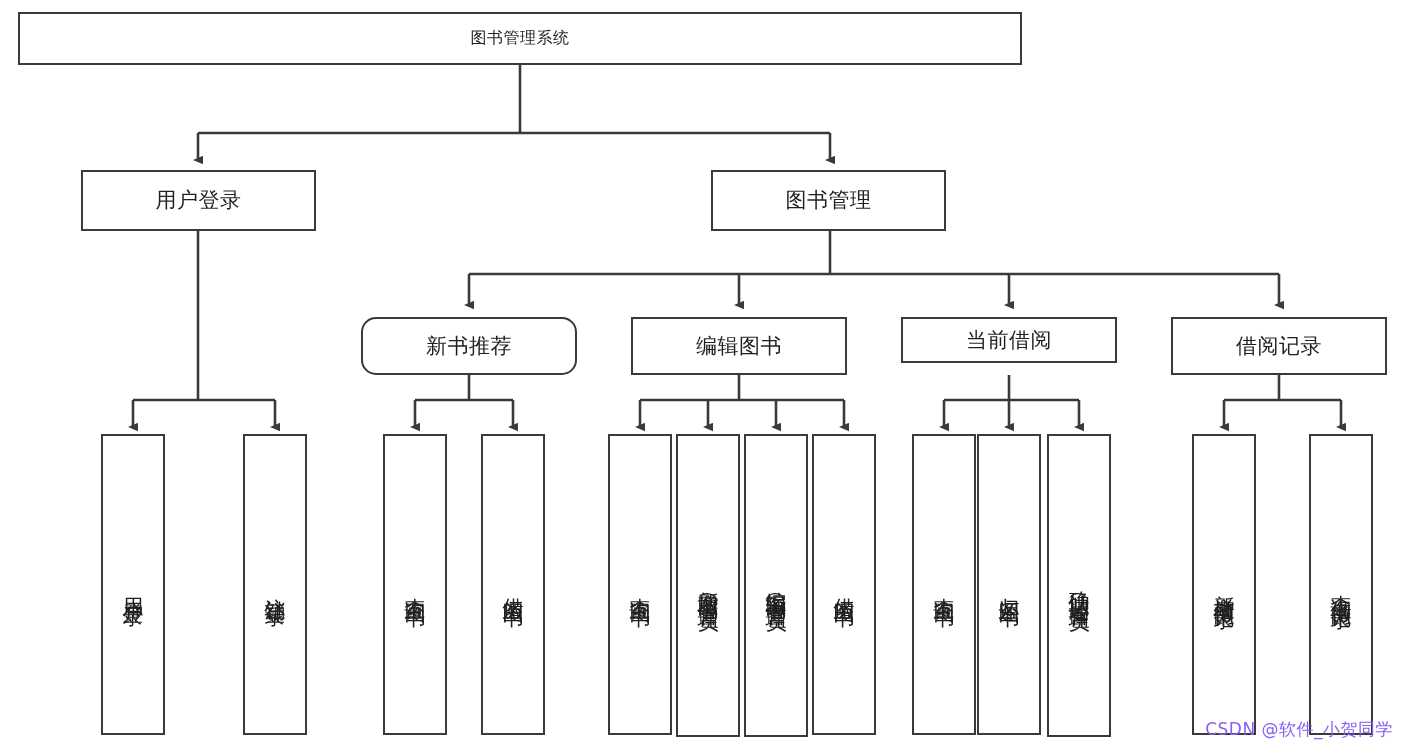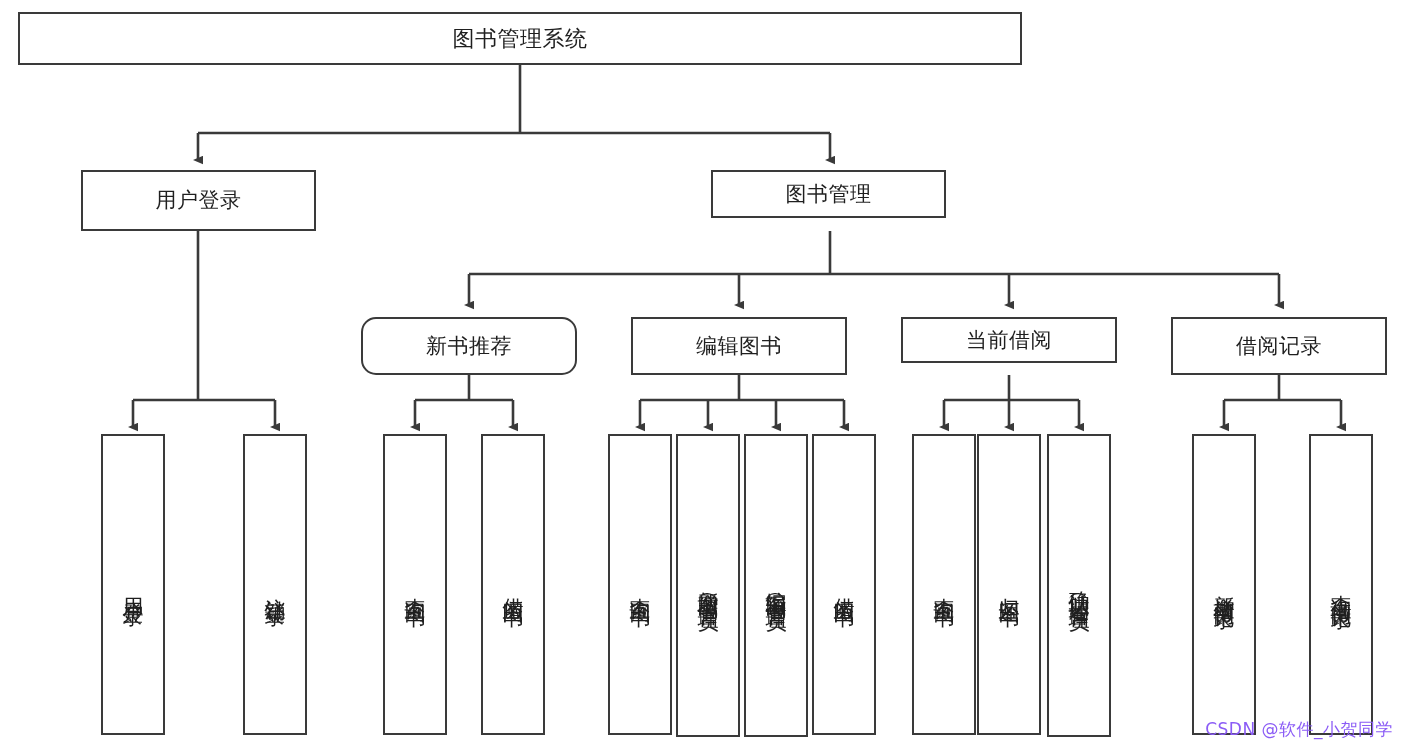--- a/index.html
+++ b/index.html
@@ -45,21 +45,21 @@
   }
   .node.v .label{
     writing-mode:vertical-rl;
     text-orientation:upright;
     font-size:21px;
     line-height:1.05;
     letter-spacing:3px;
     white-space:nowrap;
     display:block;
   }
-  .node.root .label{ font-size:22px; }
+  .node.root .label{ font-size:16px; }
   .watermark{
     position:absolute;
     right:12px;
     bottom:6px;
     font-size:17px;
     color:#8b5cf6;
     letter-spacing:0.5px;
     white-space:nowrap;
     font-family:"DejaVu Sans","Liberation Sans",sans-serif;
   }
@@ -120,21 +120,21 @@
   </svg>
 
   <div class="node h root" style="left:18px;top:12px;width:1004px;height:53px;">
     <span class="label">图书管理系统</span>
   </div>
 
   <div class="node h" style="left:81px;top:170px;width:235px;height:61px;">
     <span class="label">用户登录</span>
   </div>
 
-  <div class="node h" style="left:711px;top:170px;width:235px;height:48px;">
+  <div class="node h" style="left:711px;top:170px;width:235px;height:61px;">
     <span class="label">图书管理</span>
   </div>
 
   <div class="node h" style="left:361px;top:317px;width:216px;height:58px;border-radius:15px;">
     <span class="label">新书推荐</span>
   </div>
 
   <div class="node h" style="left:631px;top:317px;width:216px;height:58px;">
     <span class="label">编辑图书</span>
   </div>

